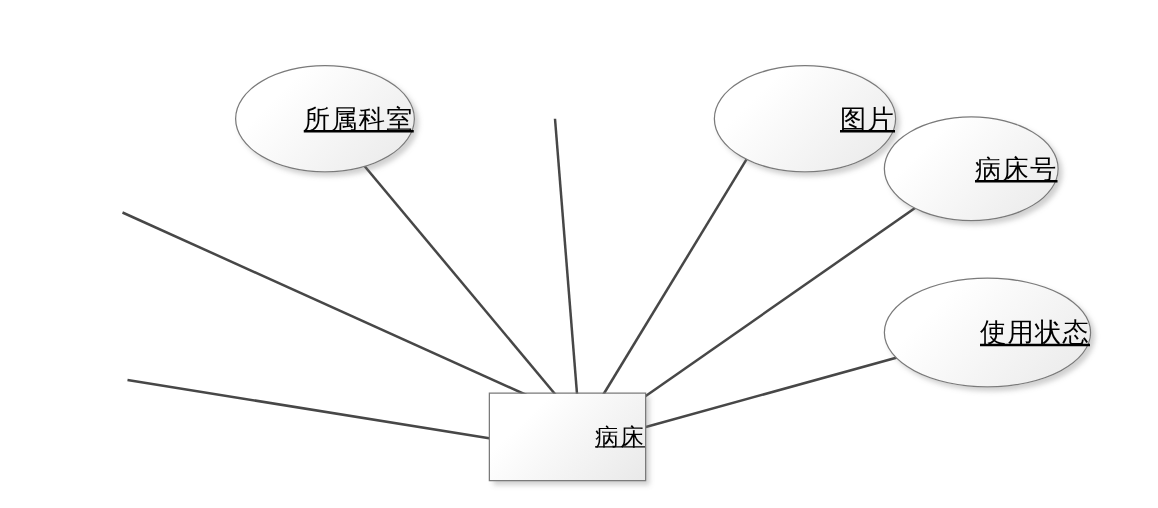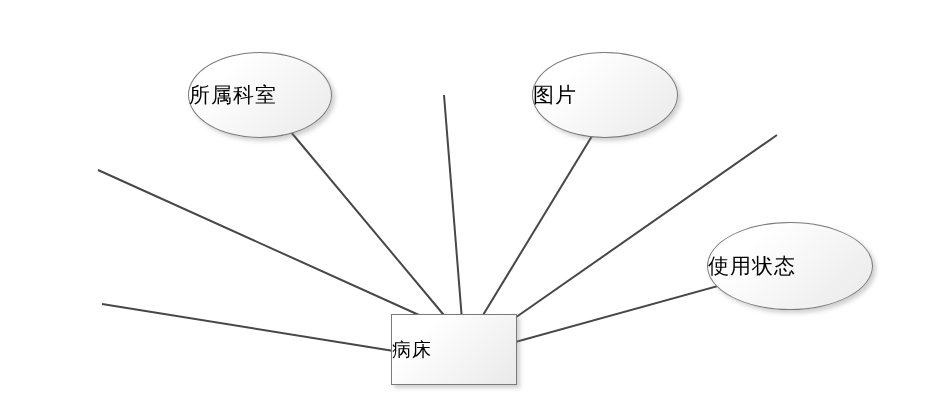--- a/index.html
+++ b/index.html
@@ -33,27 +33,28 @@
   }
   .connectors line {
     stroke: var(--connector);
     stroke-width: 2;
   }
   .node {
     position: absolute;
     z-index: 2;
     display: flex;
     align-items: center;
-    justify-content: flex-start;
+    justify-content: flex-end;
     background: linear-gradient(135deg, var(--node-fill-start) 25%, var(--node-fill-end) 100%);
     border: 1px solid var(--node-border);
     box-shadow: 3px 3px 4px rgba(120,120,120,0.35);
     color: var(--text);
     text-align: center;
     box-sizing: border-box;
+    text-decoration: underline;
   }
   .ellipse {
     border-radius: 50%;
     font-size: 21px;
   }
   .entity-rect {
     border-radius: 0;
     font-size: 19px;
   }
   .node span {
@@ -76,24 +77,27 @@
     <line x1="790" y1="266" x2="508" y2="344"></line>
   </svg>
 
 
 
   <div class="node ellipse" style="left:188px; top:52px; width:144px; height:86px;">
     <span>所属科室</span>
   </div>
 
 
-  <div class="node ellipse" style="left:532px; top:52px; width:146px; height:86px;">
+  <div class="node ellipse" style="left:571px; top:52px; width:146px; height:86px;">
     <span>图片</span>
   </div>
 
+  <div class="node ellipse" style="left:707px; top:93px; width:140px; height:84px;">
+    <span>病床号</span>
+  </div>
 
   <div class="node entity-rect" style="left:391px; top:314px; width:126px; height:71px;">
     <span>病床</span>
   </div>
 
   <div class="node ellipse" style="left:707px; top:222px; width:166px; height:88px;">
     <span>使用状态</span>
   </div>
 
 </div>

